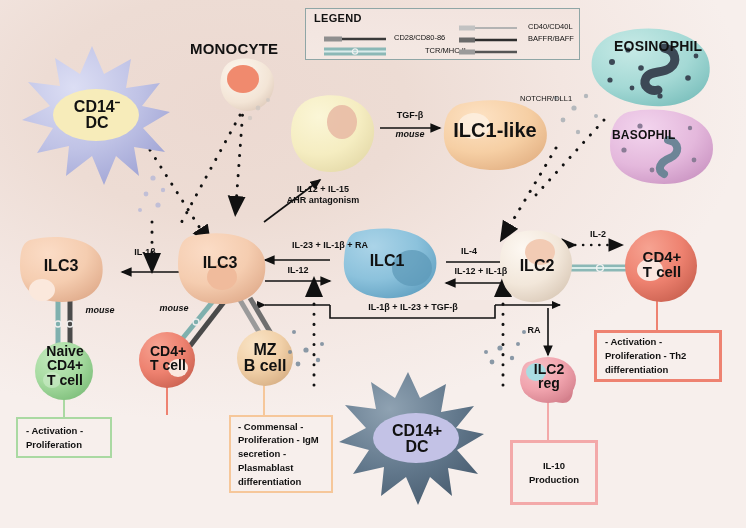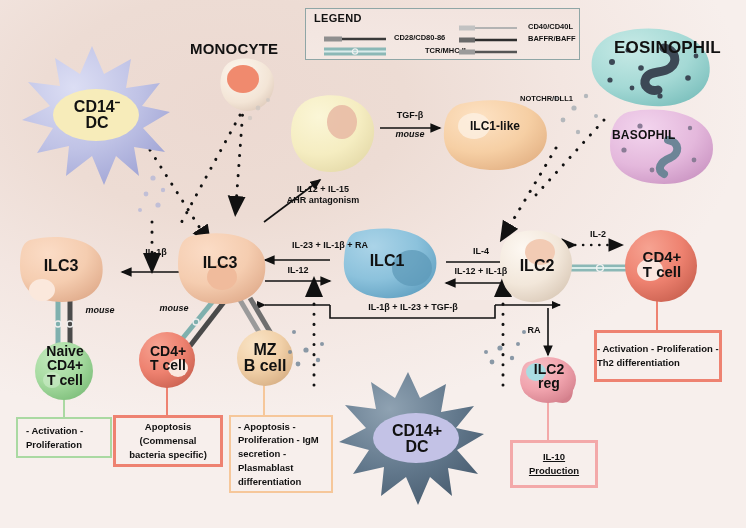--- a/index.html
+++ b/index.html
@@ -19,21 +19,21 @@
   .annot{position:absolute;color:#111;font-size:9px;font-weight:bold;white-space:pre-line;text-align:center;line-height:1.25;}
   .annot.ital{font-style:italic;font-weight:bold;}
   .boxTxt{position:absolute;box-sizing:border-box;display:flex;flex-direction:column;
      justify-content:center;font-size:9.5px;font-weight:bold;color:#111;line-height:1.45;}
   .legendBox{
     position:absolute;left:305px;top:8px;width:275px;height:52px;
     background:linear-gradient(180deg,#f2e4df 0%, #f4e8e3 100%);
     border:1px solid #8fa6a6;box-sizing:border-box;
   }
   .legendBox .lt{position:absolute;left:8px;top:3px;font-size:11px;font-weight:bold;color:#111;letter-spacing:.3px;}
-  .legRow{position:absolute;font-size:7.5px;font-weight:bold;color:#111;white-space:nowrap;}
+  .legRow{position:absolute;font-size:7.5px;font-weight:normal;color:#111;white-space:nowrap;}
   .legSym{position:absolute;}
 </style>
 </head>
 <body>
 
 <div id="stage">
 
   <svg id="svgroot" viewBox="0 0 746 528">
     <defs>
       <marker id="ah" markerWidth="7" markerHeight="7" refX="6" refY="3" orient="auto">
@@ -384,23 +384,23 @@
     </svg>
     <div class="legRow" style="left:214px;top:37px;margin-top:48px;">NOTCHR/DLL1</div>
   </div>
 
   <div class="cellLbl" style="left:52px;top:99px;width:90px;font-size:16px;">CD14⁻
 DC</div>
 
   <div class="hdrLbl" style="left:190px;top:40px;font-size:15px;">MONOCYTE</div>
 
 
-  <div class="cellLbl" style="left:440px;top:120px;width:110px;font-size:12px;">ILC1-like</div>
-
-  <div class="hdrLbl" style="left:588px;top:38px;font-size:17px;padding-left:26px;">EOSINOPHIL</div>
+  <div class="cellLbl" style="left:440px;top:120px;width:110px;font-size:20px;">ILC1-like</div>
+
+  <div class="hdrLbl" style="left:588px;top:38px;font-size:14px;padding-left:26px;">EOSINOPHIL</div>
   <div class="hdrLbl" style="left:612px;top:128px;font-size:12px;">BASOPHIL</div>
 
   <div class="cellLbl" style="left:26px;top:258px;width:70px;font-size:16px;">ILC3</div>
   <div class="cellLbl" style="left:185px;top:255px;width:70px;font-size:16px;">ILC3</div>
   <div class="cellLbl" style="left:352px;top:253px;width:70px;font-size:16px;">ILC1</div>
   <div class="cellLbl" style="left:503px;top:258px;width:68px;font-size:16px;">ILC2</div>
 
   <div class="cellLbl" style="left:626px;top:249px;width:72px;font-size:15px;">CD4+
 T cell</div>
 
@@ -417,54 +417,50 @@
 
   <div class="cellLbl" style="left:521px;top:362px;width:56px;font-size:14px;">ILC2
 reg</div>
 
   <div class="annot" style="left:383px;top:110px;width:54px;text-align:center;">TGF-β</div>
   <div class="annot ital" style="left:383px;top:129px;width:54px;">mouse</div>
 
   <div class="annot" style="left:263px;top:184px;width:120px;">IL-12 + IL-15
 AHR antagonism</div>
 
-  <div class="annot" style="left:131px;top:247px;width:50px;">IL-1β</div>
+  <div class="annot" style="left:120px;top:247px;width:50px;">IL-1β</div>
 
   <div class="annot" style="left:263px;top:240px;width:134px;">IL-23 + IL-1β + RA</div>
   <div class="annot" style="left:272px;top:265px;width:52px;">IL-12</div>
   <div class="annot" style="left:333px;top:302px;width:160px;">IL-1β + IL-23 + TGF-β</div>
 
-  <div class="annot" style="left:456px;top:246px;width:50px;">IL-4</div>
+  <div class="annot" style="left:444px;top:246px;width:50px;">IL-4</div>
   <div class="annot" style="left:440px;top:266px;width:82px;">IL-12 + IL-1β</div>
 
   <div class="annot" style="left:574px;top:229px;width:48px;">IL-2</div>
 
   <div class="annot" style="left:518px;top:325px;width:32px;">RA</div>
 
   <div class="annot ital" style="left:76px;top:305px;width:48px;">mouse</div>
   <div class="annot ital" style="left:150px;top:303px;width:48px;">mouse</div>
 
   <div class="boxTxt" style="left:16px;top:417px;width:96px;height:41px;padding:12px 8px;
        border:2px solid #aad9a2;align-items:flex-start;text-align:left;">- Activation
 - Proliferation</div>
 
-  <div class="boxTxt" style="left:113px;top:415px;width:110px;height:52px;padding:3px 5px;
-       border:3px solid #ee8271;align-items:center;text-align:center;">Apoptosis
-(Commensal bacteria
-specific)</div>
 
   <div class="boxTxt" style="left:229px;top:415px;width:104px;height:78px;padding:4px 7px;
-       border:2px solid #f6c79a;align-items:flex-start;text-align:left;">- Apoptosis
+       border:2px solid #f6c79a;align-items:flex-start;text-align:left;">- Commensal
 - Proliferation
 - IgM secretion
 - Plasmablast
   differentiation</div>
 
-  <div class="boxTxt" style="left:594px;top:330px;width:128px;height:52px;padding:4px 0;
+  <div class="boxTxt" style="left:594px;top:330px;width:128px;height:52px;padding:4px 8px;
        border:3px solid #ee8271;align-items:flex-start;text-align:left;">- Activation
 - Proliferation
 - Th2 differentiation</div>
 
-  <div class="boxTxt" style="left:510px;top:440px;width:88px;height:48px;padding:3px 5px;
-       border:3px solid #f3a9a9;align-items:center;text-align:center;text-decoration:underline;">IL-10
+  <div class="boxTxt" style="left:510px;top:440px;width:88px;height:65px;padding:3px 5px;
+       border:3px solid #f3a9a9;align-items:center;text-align:center;">IL-10
 Production</div>
 
 </div>
 
 </body></html>

